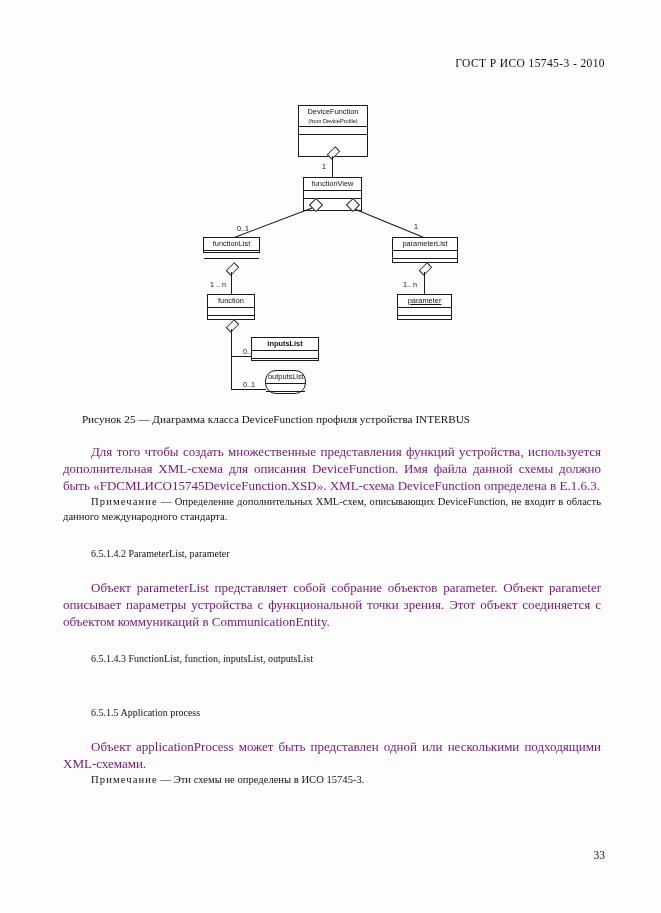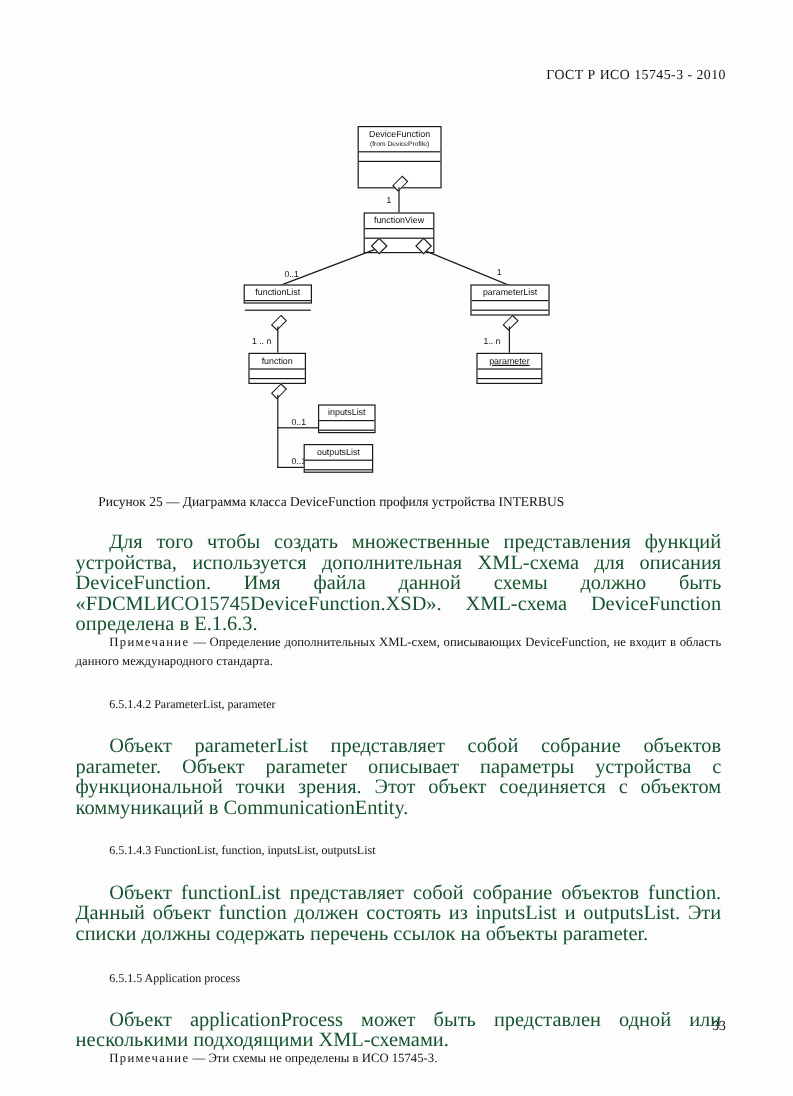--- a/index.html
+++ b/index.html
@@ -108,25 +108,25 @@
 
   
   .body {
     position: absolute;
     left: 63px;
     top: 443px;
     width: 538px;
   }
   p.para {
     margin: 0 0 0 0;
-    font-size: 17px;
+    font-size: 13px;
     line-height: 17.1px;
     text-align: justify;
     text-indent: 28px;
-    color: #14532d;
+    color: #701a75;
   }
   p.note {
     margin: 0;
     font-size: 10.6px;
     line-height: 15.2px;
     text-align: justify;
     text-indent: 28px;
     color: #131313;
   }
   .note-label {
@@ -220,27 +220,27 @@
     </div>
 
     <div class="diamond" style="left:228px; top:222px;"></div>
     <div class="line" style="left:231px; top:231px; width:1.2px; height:61px;"></div>
     <div class="line" style="left:231px; top:258px; width:35px; height:1.2px;"></div>
     <div class="line" style="left:231px; top:291px; width:35px; height:1.2px;"></div>
 
     <div class="mult" style="left:243px; top:249px;">0..1</div>
     <div class="mult" style="left:243px; top:282px;">0..1</div>
 
-    <div class="uml-box" style="left:265px; top:239px; width:48px; height:24px;">
+    <div class="uml-box" style="left:251px; top:239px; width:68px; height:24px;font-weight:bold;">
       <div class="uml-title">inputsList</div>
       <div class="uml-compart"></div>
       <div class="uml-compart"></div>
     </div>
 
-    <div class="uml-box" style="left:253px; top:272px; width:58px; height:24px;">
+    <div class="uml-box" style="left:265px; top:272px; width:41px; height:24px;border-radius:11px;">
       <div class="uml-title">outputsList</div>
       <div class="uml-compart"></div>
       <div class="uml-compart"></div>
     </div>
 
   </div>
 
   <div class="figure-caption">Рисунок 25 — Диаграмма класса DeviceFunction профиля устройства INTERBUS</div>
 
   <div class="body">
@@ -252,21 +252,20 @@
     <div class="sp-xl"></div>
     <h4 class="heading">6.5.1.4.2 ParameterList, parameter</h4>
     <div class="sp-l"></div>
 
     <p class="para">Объект parameterList представляет собой собрание объектов parameter. Объект parameter описывает параметры устройства с функциональной точки зрения. Этот объект соединяется с объектом коммуникаций в CommunicationEntity.</p>
 
     <div class="sp-xl"></div>
     <h4 class="heading">6.5.1.4.3 FunctionList, function, inputsList, outputsList</h4>
     <div class="sp-l"></div>
 
-    <p class="para">Объект functionList представляет собой собрание объектов function. Данный объект function должен состоять из inputsList и outputsList. Эти списки должны содержать перечень ссылок на объекты parameter.</p>
 
     <div class="sp-xl"></div>
     <h4 class="heading">6.5.1.5 Application process</h4>
     <div class="sp-l"></div>
 
     <p class="para">Объект applicationProcess может быть представлен одной или несколькими подходящими XML-схемами.</p>
 
     <p class="note"><span class="note-label">Примечание</span><span> — Эти схемы не определены в ИСО 15745-3.</span></p>
 
   </div>

